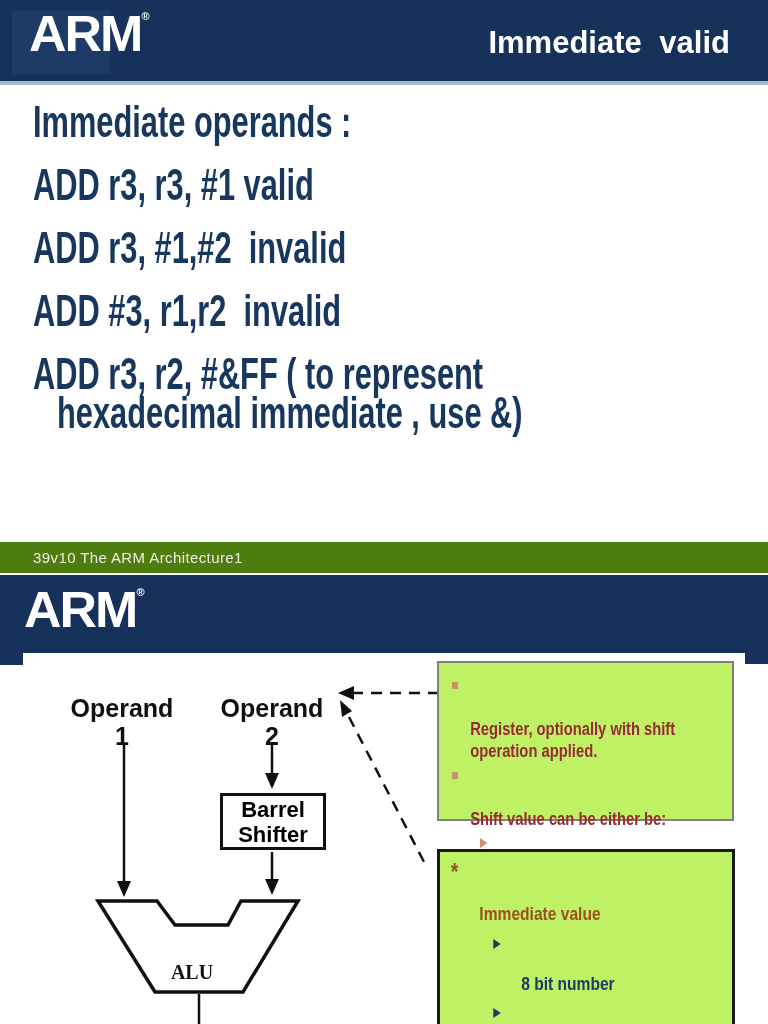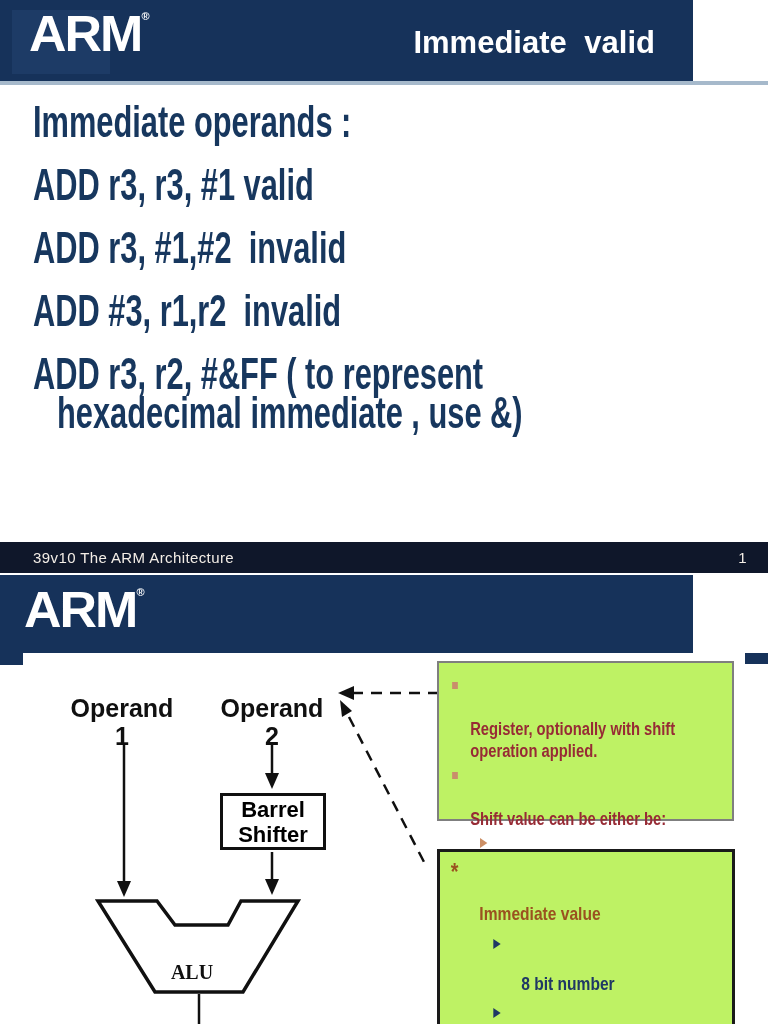--- a/index.html
+++ b/index.html
@@ -1,41 +1,41 @@
 <!DOCTYPE html>
 <html><head>
 <meta charset="utf-8">
 <style>
   * { margin:0; padding:0; box-sizing:border-box; }
   html,body { background:#ffffff; }
   body { font-family:"Liberation Sans","DejaVu Sans",sans-serif; }
   #page { position:relative; width:768px; height:1024px; overflow:hidden; background:#ffffff; }
 
   
-  .hdr { position:absolute; left:0; width:693px; background:#16325A; }
+  .hdr { position:absolute; left:0; width:768px; background:#16325A; }
   #hdr1 { top:0; height:81px; }
   #hdr2 { top:575px; height:78px; }
   .logo-backdrop { position:absolute; left:12px; top:10px; width:98px; height:64px; background:#1d3b66; }
   .arm-logo { position:absolute; color:#ffffff; font-size:52px; font-weight:bold;
               letter-spacing:-2px; line-height:1; white-space:nowrap;
               transform:scaleY(0.96); transform-origin:0 0; }
   .arm-logo sup { font-size:11px; font-weight:bold; vertical-align:top; position:relative; top:2px; letter-spacing:0; }
   #logo1 { left:29px; top:9px; }
   #logo2 { left:24px; top:10px; }
   .slide-title { position:absolute; right:38px; top:25px; color:#ffffff;
                  font-size:31px; font-weight:bold; word-spacing:9px; white-space:pre; }
   #hdr-divider { position:absolute; left:0; top:81px; width:768px; height:4px; background:#A6B9CB; }
 
   
   .s1line { position:absolute; color:#17375E; font-size:44px; font-weight:bold; line-height:44px;
             white-space:pre; transform:scaleX(0.70); transform-origin:0 0; }
 
   
-  #footer1 { position:absolute; left:0; top:542px; width:768px; height:31px; background:#0f172a;
-             display:flex; align-items:center; justify-content:space-between;
+  #footer1 { position:absolute; left:0; top:542px; width:768px; height:31px; background:#4d7c0f;
+             display:flex; align-items:center; justify-content:flex-start;
              padding:0 21px 0 33px; }
   #footer1 .ftxt { color:#F3EDE6; font-size:15px; letter-spacing:0.4px; }
 
   
   .notch { position:absolute; background:#16325A; }
   #notchL { left:0; top:653px; width:23px; height:12px; }
   #notchR { left:745px; top:653px; width:23px; height:11px; }
 
   #diagram-svg { position:absolute; left:0; top:653px; width:768px; height:371px; }
 

